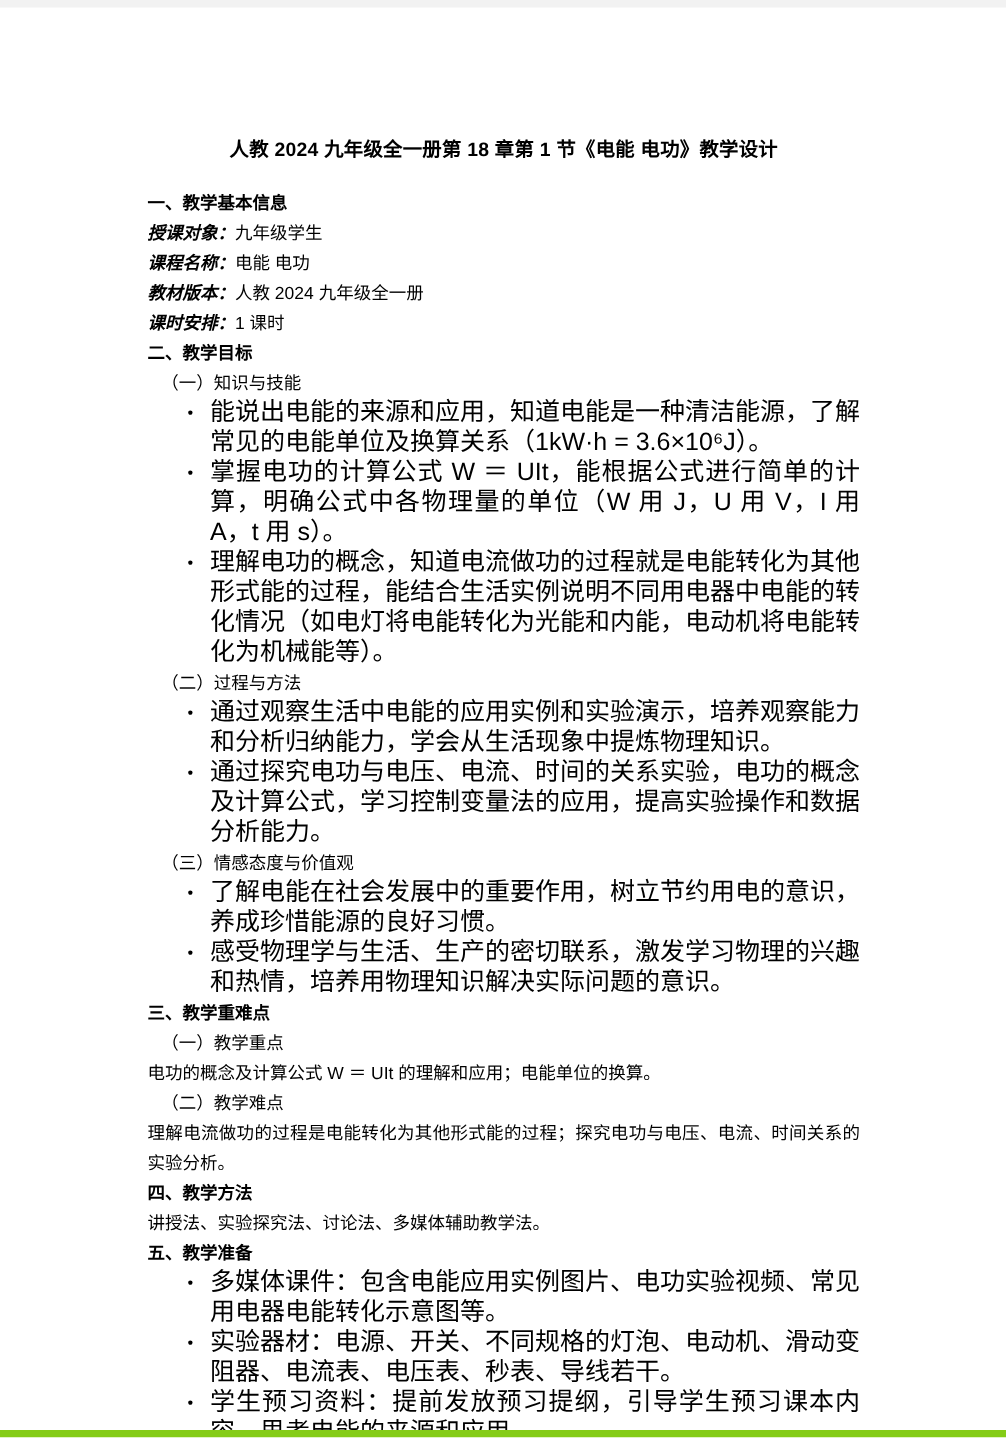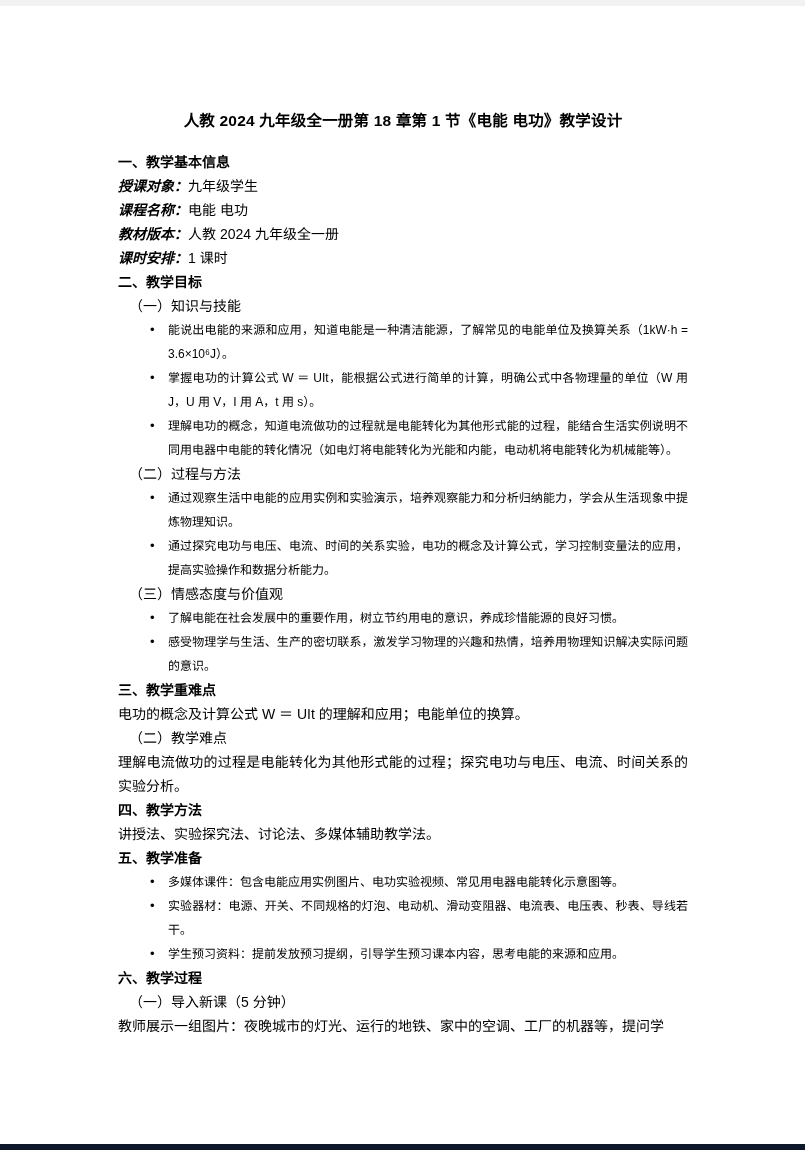--- a/index.html
+++ b/index.html
@@ -14,21 +14,21 @@
   }
   .page {
     position: relative;
     width: 805px;
     height: 1150px;
     margin: 0 auto;
     background: #ffffff;
     overflow: hidden;
     box-sizing: border-box;
     border-top: 6px solid #f2f2f2;
-    border-bottom: 6px solid #0f172a;
+    border-bottom: 6px solid #84cc16;
   }
   .content {
     position: absolute;
     left: 118px;
     top: 104px;
     width: 570px;
   }
   .doc-title {
     font-size: 15.5px;
     font-weight: bold;
@@ -65,21 +65,21 @@
     margin: 0;
     text-align: justify;
   }
   ul.bullets {
     list-style: none;
     margin: 0;
     padding: 0;
   }
   ul.bullets > li {
     position: relative;
-    font-size: 12px;
+    font-size: 20px;
     line-height: 24px;
     padding-left: 50px;
     text-align: justify;
     margin: 0;
   }
   ul.bullets > li::before {
     content: "\2022";
     position: absolute;
     left: 32px;
     top: 0;
@@ -125,20 +125,21 @@
       <li>通过探究电功与电压、电流、时间的关系实验，电功的概念及计算公式，学习控制变量法的应用，提高实验操作和数据分析能力。</li>
     </ul>
 
     <div class="sub-head">（三）情感态度与价值观</div>
     <ul class="bullets">
       <li>了解电能在社会发展中的重要作用，树立节约用电的意识，养成珍惜能源的良好习惯。</li>
       <li>感受物理学与生活、生产的密切联系，激发学习物理的兴趣和热情，培养用物理知识解决实际问题的意识。</li>
     </ul>
 
     <div class="sec-head">三、教学重难点</div>
+    <div class="sub-head">（一）教学重点</div>
     <p class="para">电功的概念及计算公式 W ＝ UIt 的理解和应用；电能单位的换算。</p>
     <div class="sub-head">（二）教学难点</div>
     <p class="para">理解电流做功的过程是电能转化为其他形式能的过程；探究电功与电压、电流、时间关系的实验分析。</p>
 
     <div class="sec-head">四、教学方法</div>
     <p class="para">讲授法、实验探究法、讨论法、多媒体辅助教学法。</p>
 
     <div class="sec-head">五、教学准备</div>
     <ul class="bullets">
       <li>多媒体课件：包含电能应用实例图片、电功实验视频、常见用电器电能转化示意图等。</li>

